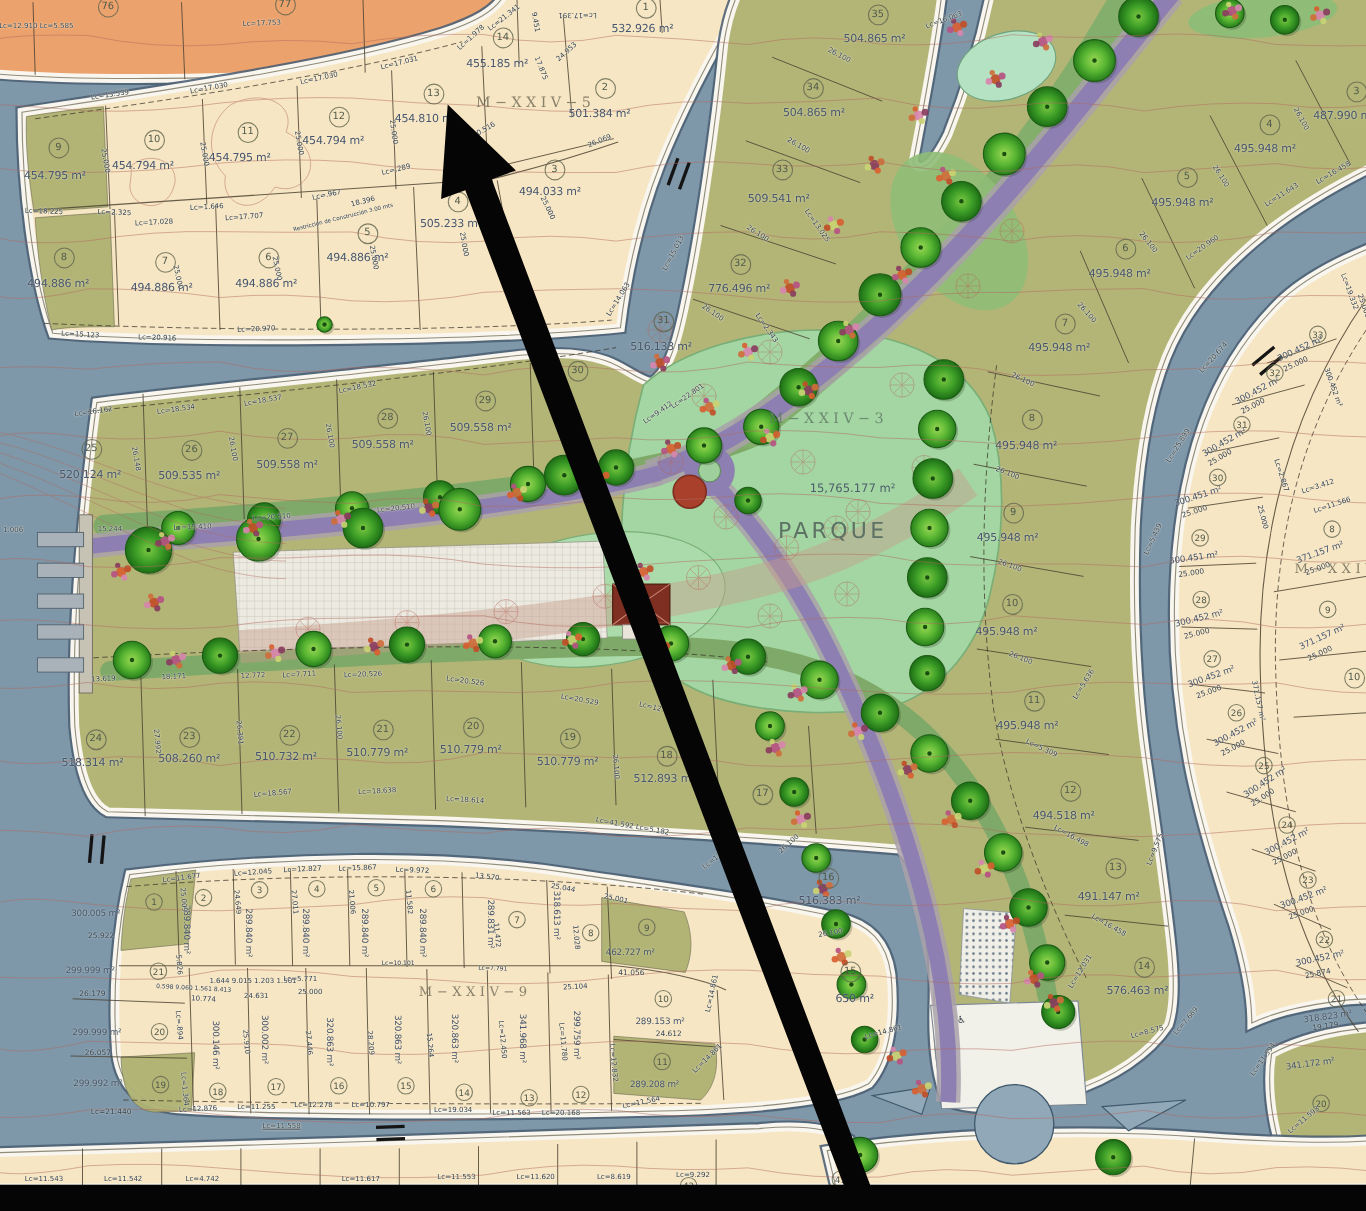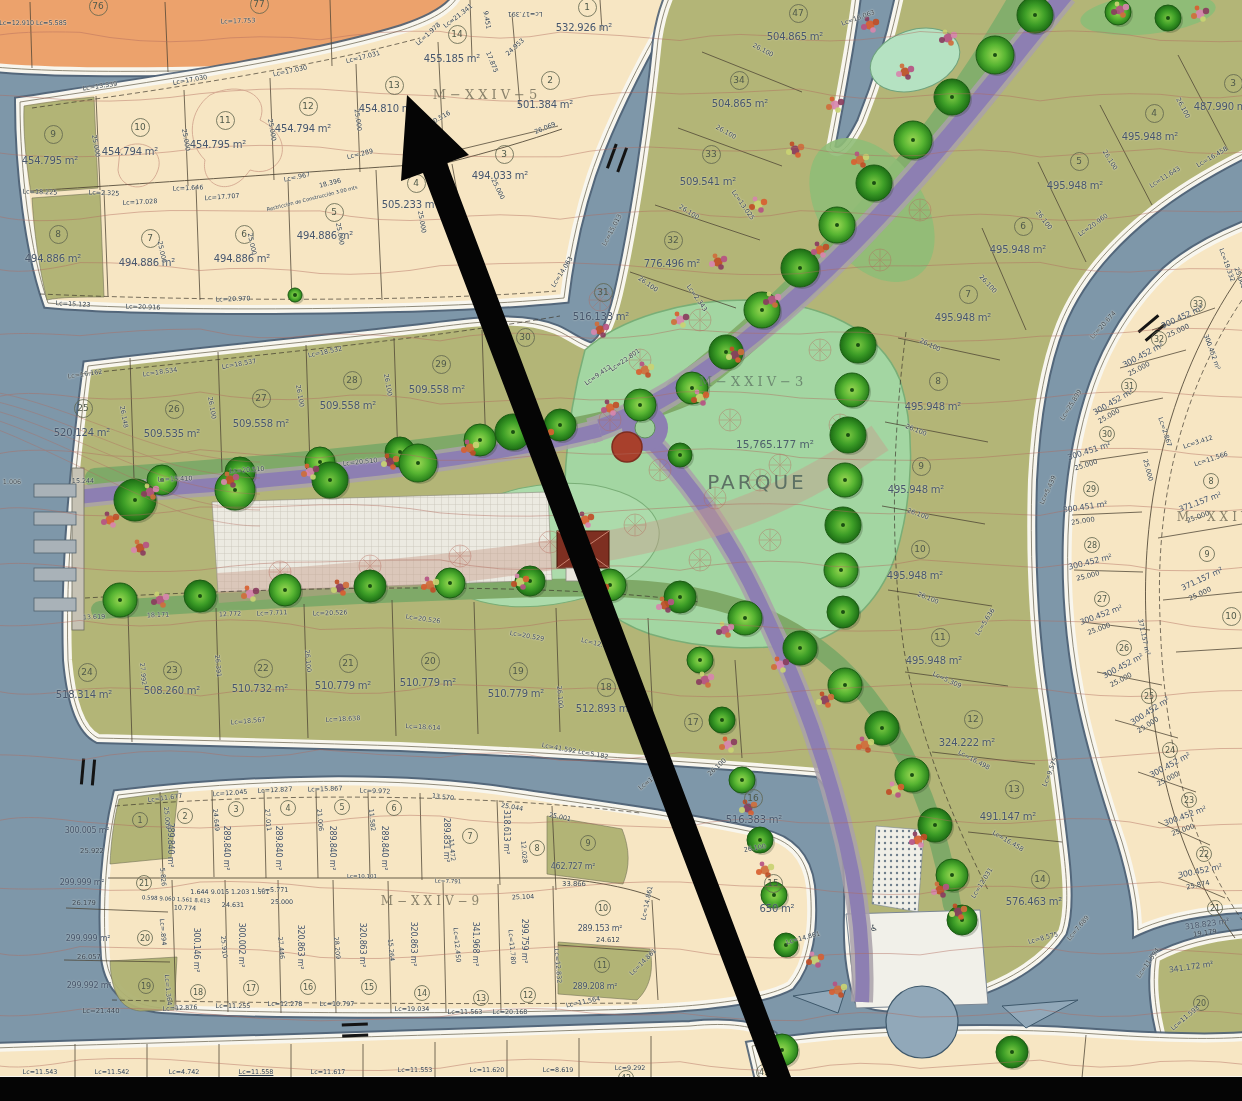--- a/index.html
+++ b/index.html
@@ -956,21 +956,21 @@
       <div class="parea" style="left: 516px; top: 693px; transform: translate(-50%, -50%) rotate(0deg);">510.779 m²</div>
       <div class="pnum" style="left: 605px; top: 686px;">18</div>
       <div class="parea" style="left: 604px; top: 708px; transform: translate(-50%, -50%) rotate(0deg);">512.893 m²</div>
       <div class="pnum" style="left: 692px; top: 721px;">17</div>
       <div class="pnum" style="left: 752px; top: 797px;">16</div>
       <div class="parea" style="left: 754px; top: 819px; transform: translate(-50%, -50%) rotate(0deg);">516.383 m²</div>
       <div class="pnum" style="left: 772px; top: 882px;">15</div>
       <div class="parea" style="left: 777px; top: 908px; transform: translate(-50%, -50%) rotate(0deg);">650 m²</div>
       <div class="pnum" style="left: 586px; top: 6px;">1</div>
       <div class="parea" style="left: 584px; top: 27px; transform: translate(-50%, -50%) rotate(0deg);">532.926 m²</div>
-      <div class="pnum" style="left: 797px; top: 12px;">47</div>
+      <div class="pnum" style="left: 797px; top: 12px;">35</div>
       <div class="parea" style="left: 795px; top: 36px; transform: translate(-50%, -50%) rotate(0deg);">504.865 m²</div>
       <div class="pnum" style="left: 738px; top: 79px;">34</div>
       <div class="parea" style="left: 740px; top: 103px; transform: translate(-50%, -50%) rotate(0deg);">504.865 m²</div>
       <div class="pnum" style="left: 710px; top: 153px;">33</div>
       <div class="parea" style="left: 708px; top: 181px; transform: translate(-50%, -50%) rotate(0deg);">509.541 m²</div>
       <div class="pnum" style="left: 672px; top: 239px;">32</div>
       <div class="parea" style="left: 672px; top: 263px; transform: translate(-50%, -50%) rotate(0deg);">776.496 m²</div>
       <div class="pnum" style="left: 602px; top: 291px;">31</div>
       <div class="parea" style="left: 601px; top: 316px; transform: translate(-50%, -50%) rotate(0deg);">516.133 m²</div>
       <div class="pnum" style="left: 1232px; top: 82px;">3</div>
@@ -985,21 +985,21 @@
       <div class="parea" style="left: 963px; top: 317px; transform: translate(-50%, -50%) rotate(0deg);">495.948 m²</div>
       <div class="pnum" style="left: 937px; top: 380px;">8</div>
       <div class="parea" style="left: 933px; top: 406px; transform: translate(-50%, -50%) rotate(0deg);">495.948 m²</div>
       <div class="pnum" style="left: 920px; top: 465px;">9</div>
       <div class="parea" style="left: 916px; top: 489px; transform: translate(-50%, -50%) rotate(0deg);">495.948 m²</div>
       <div class="pnum" style="left: 919px; top: 548px;">10</div>
       <div class="parea" style="left: 915px; top: 575px; transform: translate(-50%, -50%) rotate(0deg);">495.948 m²</div>
       <div class="pnum" style="left: 939px; top: 636px;">11</div>
       <div class="parea" style="left: 934px; top: 660px; transform: translate(-50%, -50%) rotate(0deg);">495.948 m²</div>
       <div class="pnum" style="left: 972px; top: 718px;">12</div>
-      <div class="parea" style="left: 967px; top: 742px; transform: translate(-50%, -50%) rotate(0deg);">324.222 m²</div>
+      <div class="parea" style="left: 967px; top: 742px; transform: translate(-50%, -50%) rotate(0deg);">494.518 m²</div>
       <div class="pnum" style="left: 1013px; top: 788px;">13</div>
       <div class="parea" style="left: 1008px; top: 816px; transform: translate(-50%, -50%) rotate(0deg);">491.147 m²</div>
       <div class="pnum" style="left: 1039px; top: 878px;">14</div>
       <div class="parea" style="left: 1034px; top: 901px; transform: translate(-50%, -50%) rotate(0deg);">576.463 m²</div>
       <div class="pnum sm" style="left: 1197px; top: 303px;">33</div>
       <div class="parea sm" style="left: 1182px; top: 317px; transform: translate(-50%, -50%) rotate(-25deg);">300.452 m²</div>
       <div class="psub" style="left: 1178px; top: 331px; transform: translate(-50%, -50%) rotate(-25deg);">25.000</div>
       <div class="pnum sm" style="left: 1158px; top: 338px;">32</div>
       <div class="parea sm" style="left: 1143px; top: 355px; transform: translate(-50%, -50%) rotate(-28deg);">300.452 m²</div>
       <div class="psub" style="left: 1139px; top: 369px; transform: translate(-50%, -50%) rotate(-28deg);">25.000</div>
@@ -1057,21 +1057,21 @@
       <div class="pnum sm" style="left: 341px; top: 806px;">5</div>
       <div class="parea sm" style="left: 332px; top: 848px; transform: translate(-50%, -50%) rotate(90deg);">289.840 m²</div>
       <div class="pnum sm" style="left: 393px; top: 807px;">6</div>
       <div class="parea sm" style="left: 384px; top: 848px; transform: translate(-50%, -50%) rotate(90deg);">289.840 m²</div>
       <div class="pnum sm" style="left: 469px; top: 835px;">7</div>
       <div class="parea sm" style="left: 446px; top: 840px; transform: translate(-50%, -50%) rotate(90deg);">289.831 m²</div>
       <div class="pnum sm" style="left: 536px; top: 847px;">8</div>
       <div class="parea sm" style="left: 506px; top: 832px; transform: translate(-50%, -50%) rotate(90deg);">318.613 m²</div>
       <div class="pnum sm" style="left: 587px; top: 842px;">9</div>
       <div class="parea sm" style="left: 573px; top: 866px; transform: translate(-50%, -50%) rotate(0deg);">462.727 m²</div>
-      <div class="psub" style="left: 574px; top: 884px; transform: translate(-50%, -50%) rotate(0deg);">33.866</div>
+      <div class="psub" style="left: 574px; top: 884px; transform: translate(-50%, -50%) rotate(0deg);">41.056</div>
       <div class="pnum sm" style="left: 143px; top: 882px;">21</div>
       <div class="parea sm" style="left: 82px; top: 882px; transform: translate(-50%, -50%) rotate(0deg);">299.999 m²</div>
       <div class="psub" style="left: 84px; top: 903px; transform: translate(-50%, -50%) rotate(0deg);">26.179</div>
       <div class="pnum sm" style="left: 144px; top: 937px;">20</div>
       <div class="parea sm" style="left: 88px; top: 938px; transform: translate(-50%, -50%) rotate(0deg);">299.999 m²</div>
       <div class="psub" style="left: 89px; top: 957px; transform: translate(-50%, -50%) rotate(0deg);">26.057</div>
       <div class="pnum sm" style="left: 145px; top: 985px;">19</div>
       <div class="parea sm" style="left: 89px; top: 985px; transform: translate(-50%, -50%) rotate(0deg);">299.992 m²</div>
       <div class="psub" style="left: 101px; top: 1011px; transform: translate(-50%, -50%) rotate(0deg);">Lc=21.440</div>
       <div class="pnum sm" style="left: 197px; top: 991px;">18</div>
@@ -1136,21 +1136,21 @@
       <div class="lbl" style="left: 160px; top: 372px; transform: translate(-50%, -50%) rotate(-8deg);">Lc=18.534</div>
       <div class="lbl" style="left: 239px; top: 364px; transform: translate(-50%, -50%) rotate(-10deg);">Lc=18.537</div>
       <div class="lbl" style="left: 325px; top: 352px; transform: translate(-50%, -50%) rotate(-12deg);">Lc=18.532</div>
       <div class="lbl" style="left: 124px; top: 417px; transform: translate(-50%, -50%) rotate(80deg);">26.148</div>
       <div class="lbl" style="left: 212px; top: 408px; transform: translate(-50%, -50%) rotate(80deg);">26.100</div>
       <div class="lbl" style="left: 300px; top: 396px; transform: translate(-50%, -50%) rotate(80deg);">26.100</div>
       <div class="lbl" style="left: 388px; top: 385px; transform: translate(-50%, -50%) rotate(80deg);">26.100</div>
       <div class="lbl" style="left: 247px; top: 470px; transform: translate(-50%, -50%) rotate(-4deg);">Lc=20.510</div>
       <div class="lbl" style="left: 360px; top: 462px; transform: translate(-50%, -50%) rotate(-6deg);">Lc=20.510</div>
       <div class="lbl" style="left: 175px; top: 479px; transform: translate(-50%, -50%) rotate(-2deg);">Lc=15.410</div>
-      <div class="lbl" style="left: 83px; top: 481px; transform: translate(-50%, -50%) rotate(0deg);">15.244</div>
+      <div class="lbl" style="left: 100px; top: 481px; transform: translate(-50%, -50%) rotate(0deg);">15.244</div>
       <div class="lbl" style="left: 12px; top: 482px; transform: translate(-50%, -50%) rotate(0deg);">1.006</div>
       <div class="lbl" style="left: 94px; top: 617px; transform: translate(-50%, -50%) rotate(-3deg);">13.619</div>
       <div class="lbl" style="left: 158px; top: 615px; transform: translate(-50%, -50%) rotate(-3deg);">18.171</div>
       <div class="lbl" style="left: 230px; top: 614px; transform: translate(-50%, -50%) rotate(-3deg);">12.772</div>
       <div class="lbl" style="left: 272px; top: 613px; transform: translate(-50%, -50%) rotate(-3deg);">Lc=7.711</div>
       <div class="lbl" style="left: 330px; top: 613px; transform: translate(-50%, -50%) rotate(-2deg);">Lc=20.526</div>
       <div class="lbl" style="left: 423px; top: 619px; transform: translate(-50%, -50%) rotate(8deg);">Lc=20.526</div>
       <div class="lbl" style="left: 527px; top: 636px; transform: translate(-50%, -50%) rotate(10deg);">Lc=20.529</div>
       <div class="lbl" style="left: 598px; top: 644px; transform: translate(-50%, -50%) rotate(14deg);">Lc=12.784</div>
       <div class="lbl" style="left: 143px; top: 674px; transform: translate(-50%, -50%) rotate(85deg);">27.992</div>
@@ -1248,21 +1248,21 @@
       <div class="lbl" style="left: 233px; top: 1006px; transform: translate(-50%, -50%) rotate(0deg);">Lc=11.255</div>
       <div class="lbl" style="left: 285px; top: 1004px; transform: translate(-50%, -50%) rotate(0deg);">Lc=12.278</div>
       <div class="lbl" style="left: 337px; top: 1004px; transform: translate(-50%, -50%) rotate(0deg);">Lc=10.797</div>
       <div class="lbl" style="left: 412px; top: 1009px; transform: translate(-50%, -50%) rotate(0deg);">Lc=19.034</div>
       <div class="lbl" style="left: 465px; top: 1012px; transform: translate(-50%, -50%) rotate(0deg);">Lc=11.563</div>
       <div class="lbl" style="left: 510px; top: 1012px; transform: translate(-50%, -50%) rotate(0deg);">Lc=20.168</div>
       <div class="lbl" style="left: 583px; top: 1002px; transform: translate(-50%, -50%) rotate(-12deg);">Lc=11.564</div>
       <div class="lbl" style="left: 40px; top: 1072px; transform: translate(-50%, -50%) rotate(0deg);">Lc=11.543</div>
       <div class="lbl" style="left: 112px; top: 1072px; transform: translate(-50%, -50%) rotate(0deg);">Lc=11.542</div>
       <div class="lbl" style="left: 184px; top: 1072px; transform: translate(-50%, -50%) rotate(0deg);">Lc=4.742</div>
-      <div class="lbl" style="left: 256px; top: 1072px; transform: translate(-50%, -50%) rotate(0deg); text-decoration: underline;">Lc=11.558</div>
+      <div class="lbl" style="left: 256px; top: 1023px; transform: translate(-50%, -50%) rotate(0deg); text-decoration: underline;">Lc=11.558</div>
       <div class="lbl" style="left: 328px; top: 1072px; transform: translate(-50%, -50%) rotate(0deg);">Lc=11.617</div>
       <div class="lbl" style="left: 415px; top: 1070px; transform: translate(-50%, -50%) rotate(0deg);">Lc=11.553</div>
       <div class="lbl" style="left: 487px; top: 1070px; transform: translate(-50%, -50%) rotate(0deg);">Lc=11.620</div>
       <div class="lbl" style="left: 558px; top: 1070px; transform: translate(-50%, -50%) rotate(0deg);">Lc=8.619</div>
       <div class="lbl" style="left: 630px; top: 1068px; transform: translate(-50%, -50%) rotate(0deg);">Lc=9.292</div>
     </div>
 
   <svg id="overlay" width="1242" height="1101" viewBox="0 0 1242 1101">
     <polygon fill="#050505" points="407,95 469,155 447,163 800,1101 776,1101 423,173 401,181"></polygon>
     <rect x="0" y="1077" width="1242" height="24" fill="#050505"></rect>

